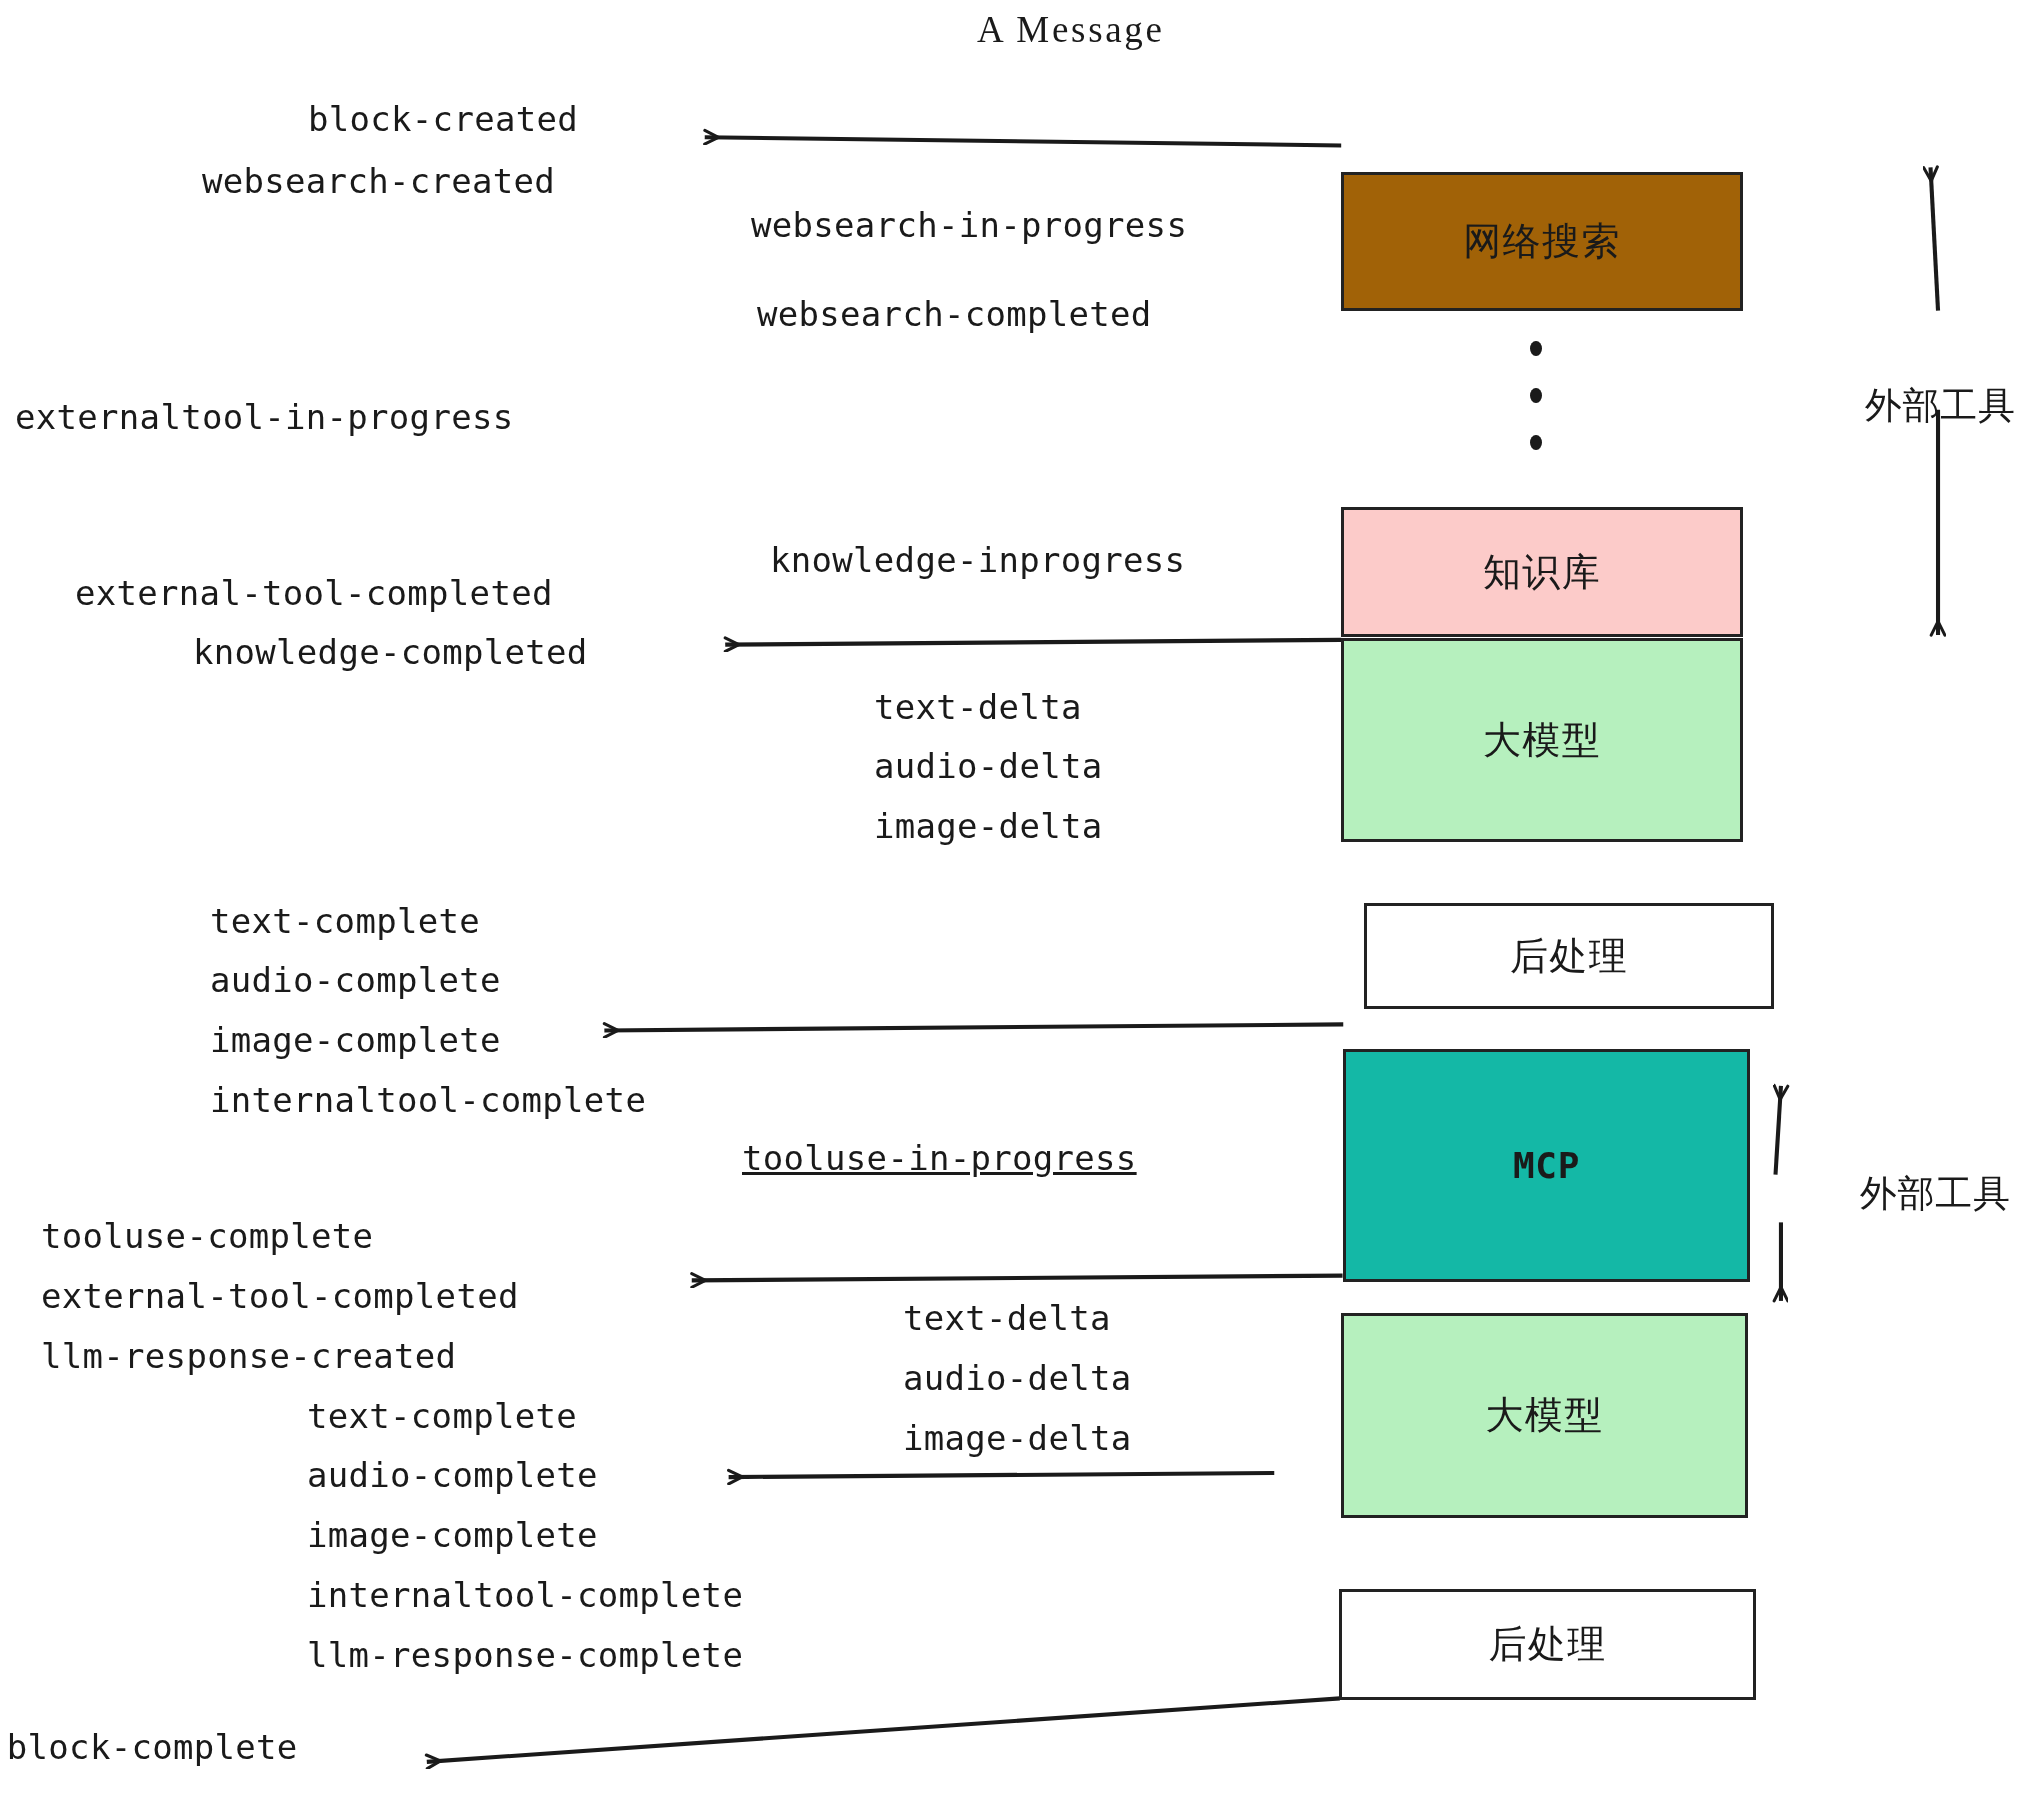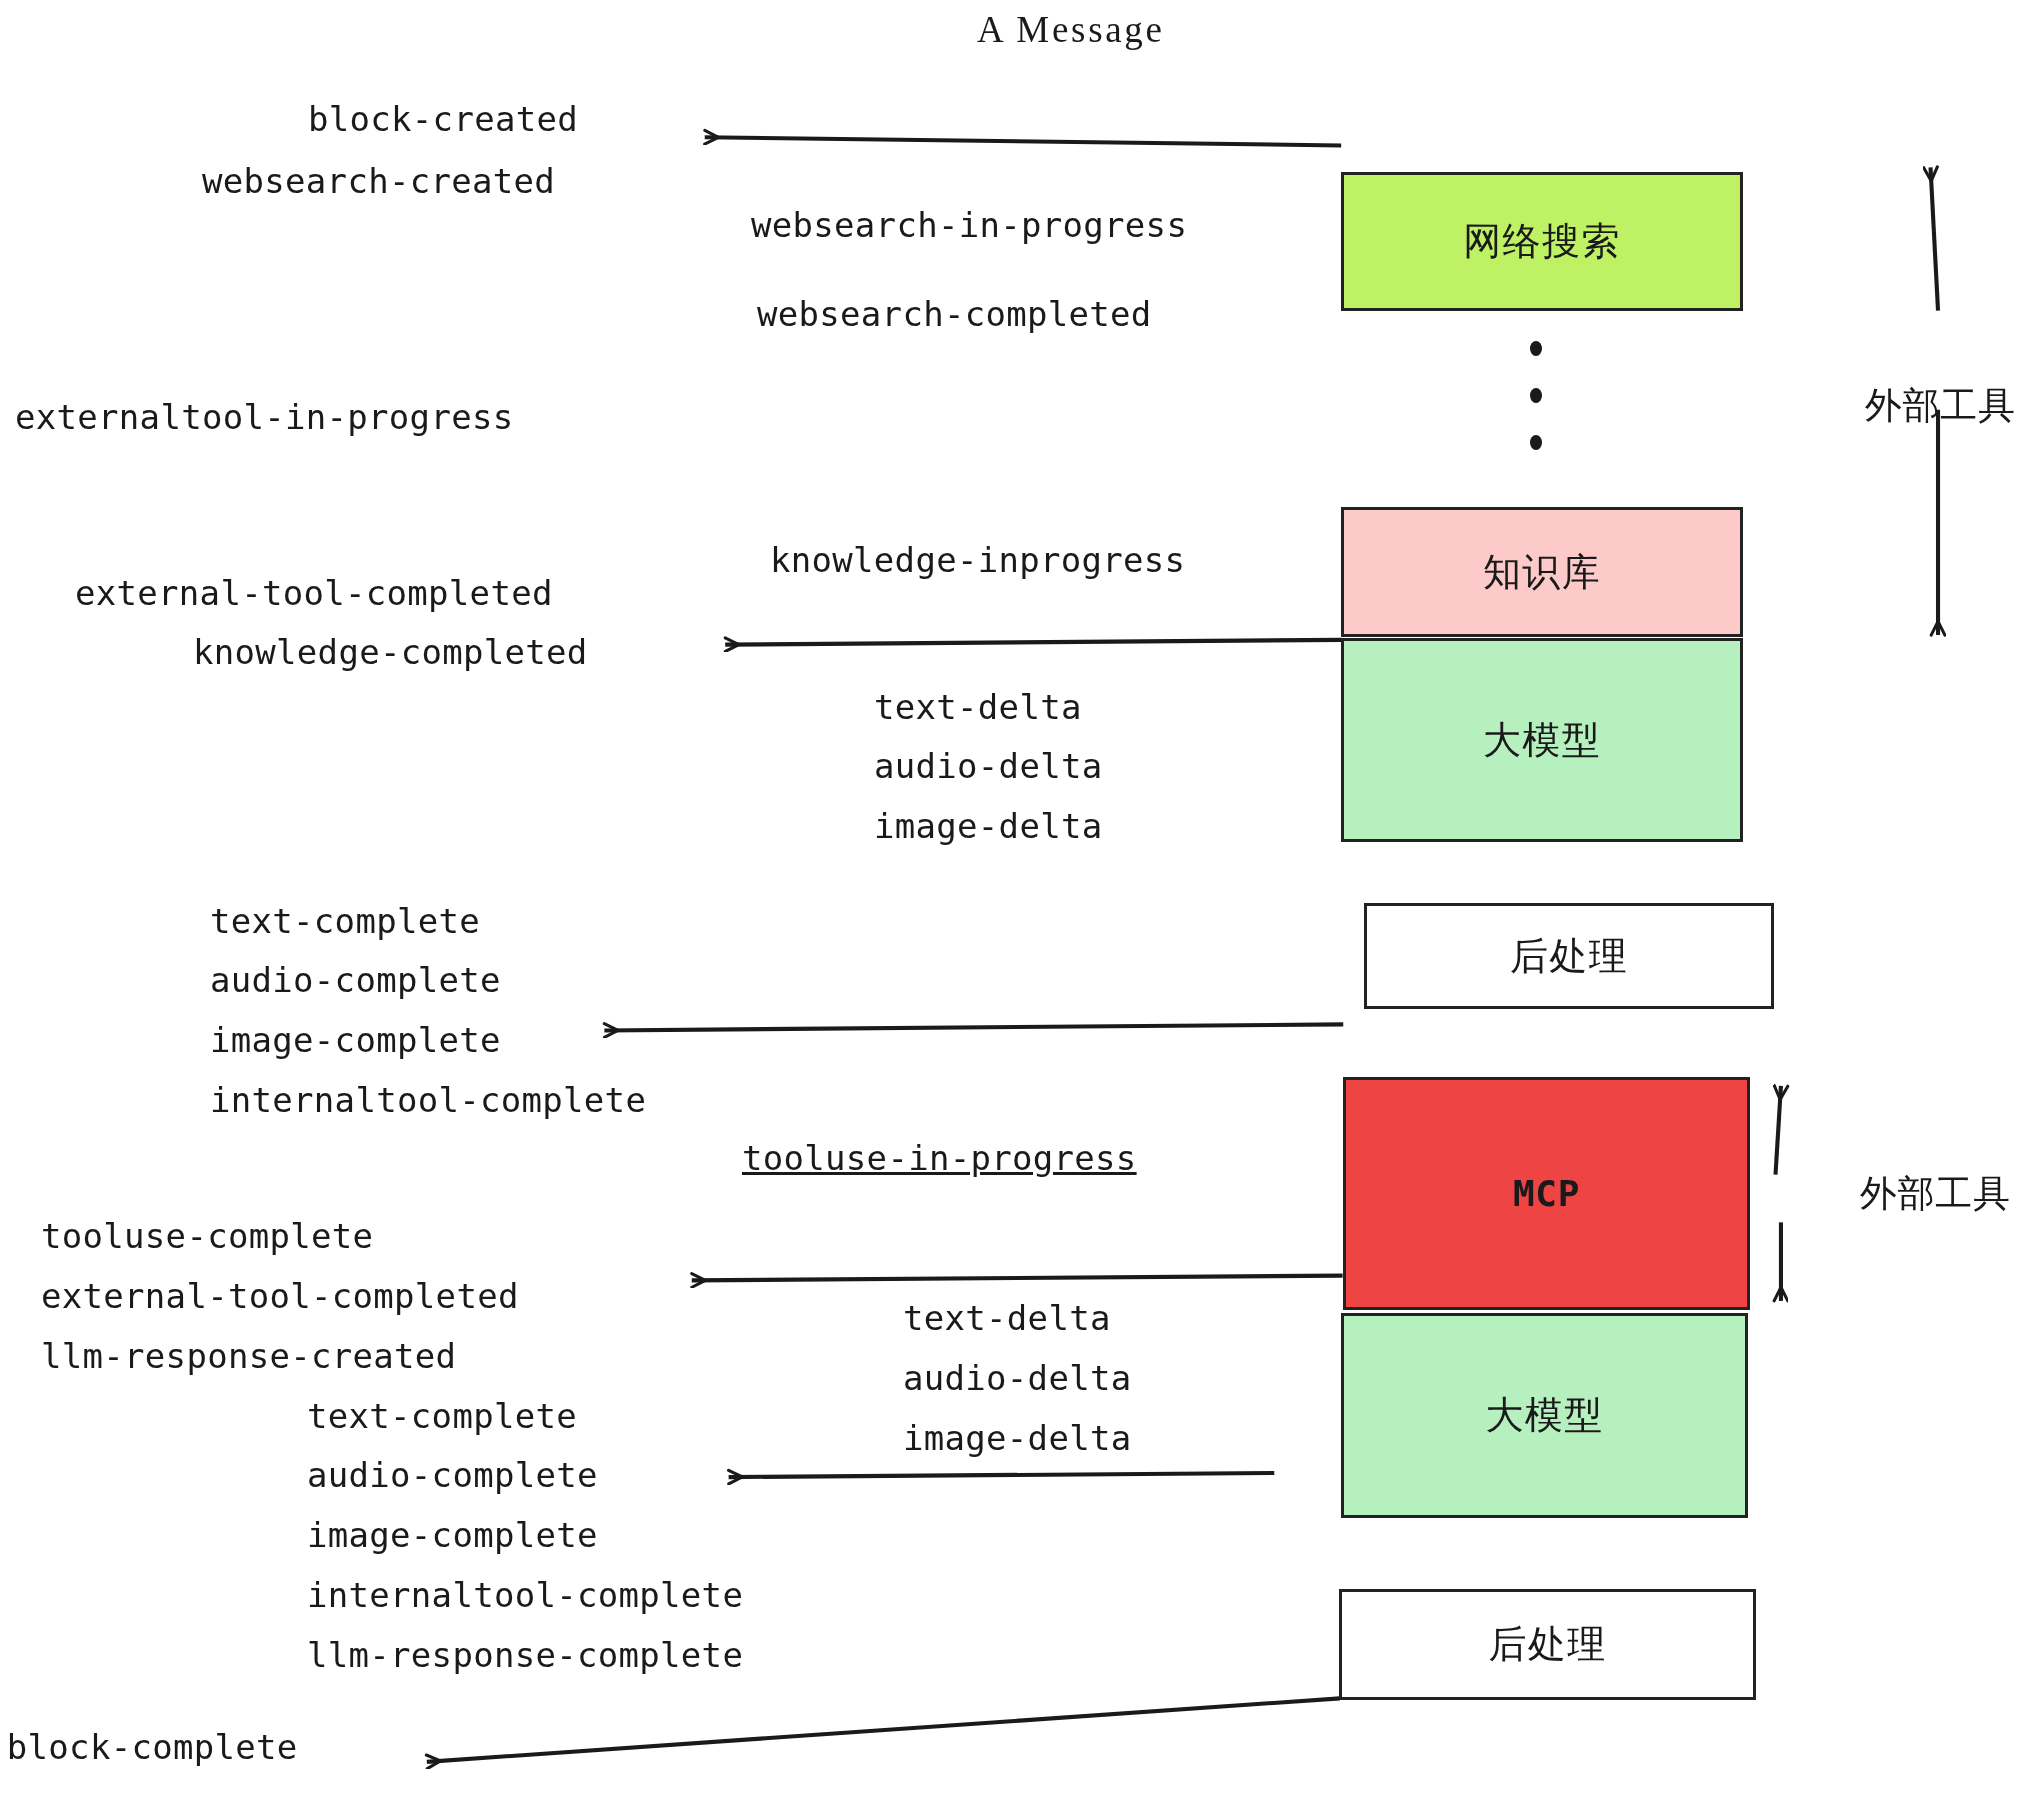--- a/index.html
+++ b/index.html
@@ -128,37 +128,37 @@
     <g>
       <path d="M2600,1720 L2608,1590" stroke="#1a1a1a" stroke-width="6" fill="none" marker-end="url(#ah)"></path>
     </g>
     <g>
       <path d="M2608,1790 L2608,1905" stroke="#1a1a1a" stroke-width="6" fill="none" marker-end="url(#ah)"></path>
     </g>
   </svg>
 
   <div class="title" style="left:977px;top:8.2px;">A Message</div>
 
-  <div class="node" style="left:1341px;top:172px;width:402px;height:139px;background:#bef264;">
+  <div class="node" style="left:1341px;top:172px;width:402px;height:139px;background:#a16207;">
     <span>网络搜索</span>
   </div>
 
   <div class="node" style="left:1341px;top:507px;width:402px;height:130px;background:#FCCBC9;">
     <span>知识库</span>
   </div>
 
   <div class="node" style="left:1341px;top:638px;width:402px;height:204px;background:#B6F0BE;">
     <span>大模型</span>
   </div>
 
   <div class="node" style="left:1364px;top:903px;width:410px;height:106px;background:#FFFFFF;">
     <span>后处理</span>
   </div>
 
-  <div class="node mono" style="left:1343px;top:1077px;width:407px;height:233px;background:#ef4444;">
+  <div class="node mono" style="left:1343px;top:1049px;width:407px;height:233px;background:#14b8a6;">
     <span>MCP</span>
   </div>
 
   <div class="node" style="left:1341px;top:1313px;width:407px;height:205px;background:#B6F0BE;">
     <span>大模型</span>
   </div>
 
   <div class="node" style="left:1339px;top:1589px;width:417px;height:111px;background:#FFFFFF;">
     <span>后处理</span>
   </div>

